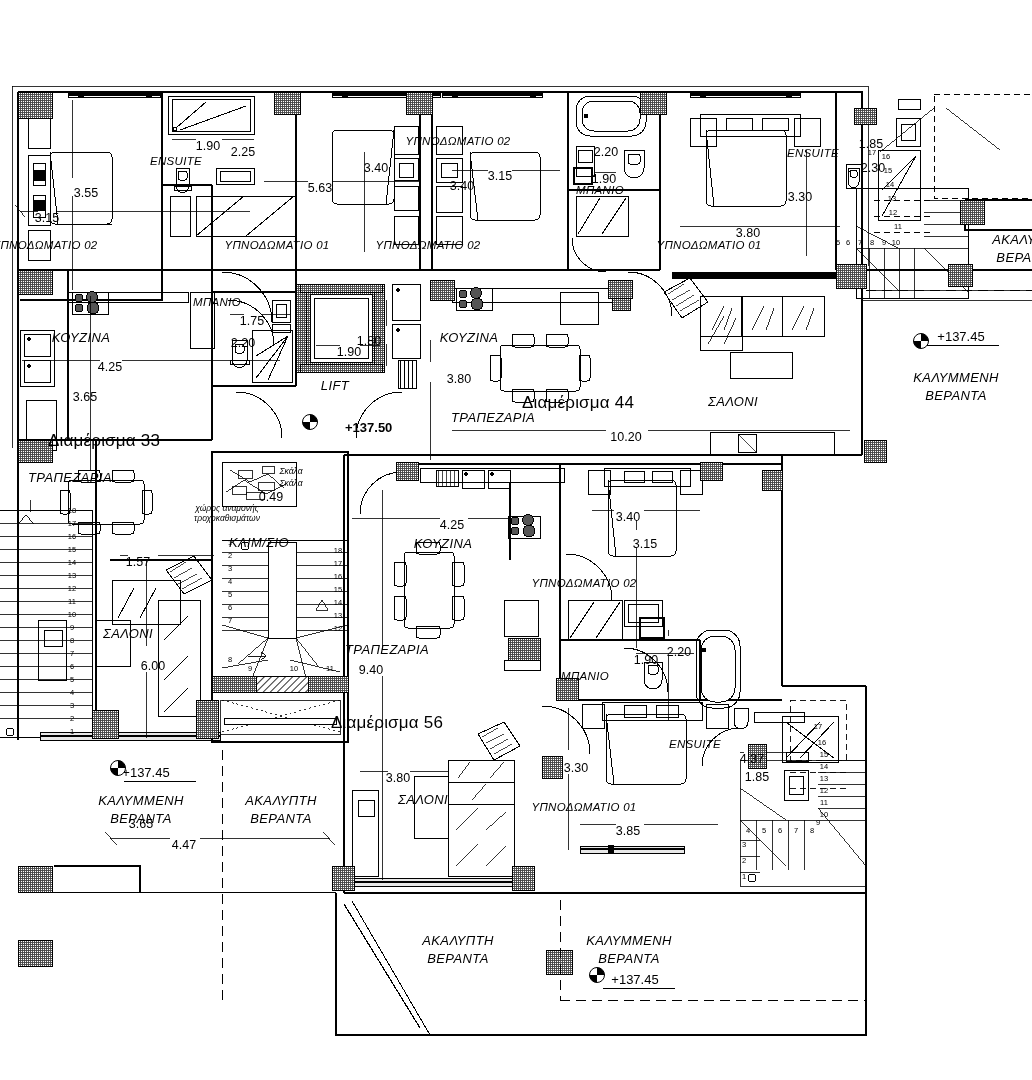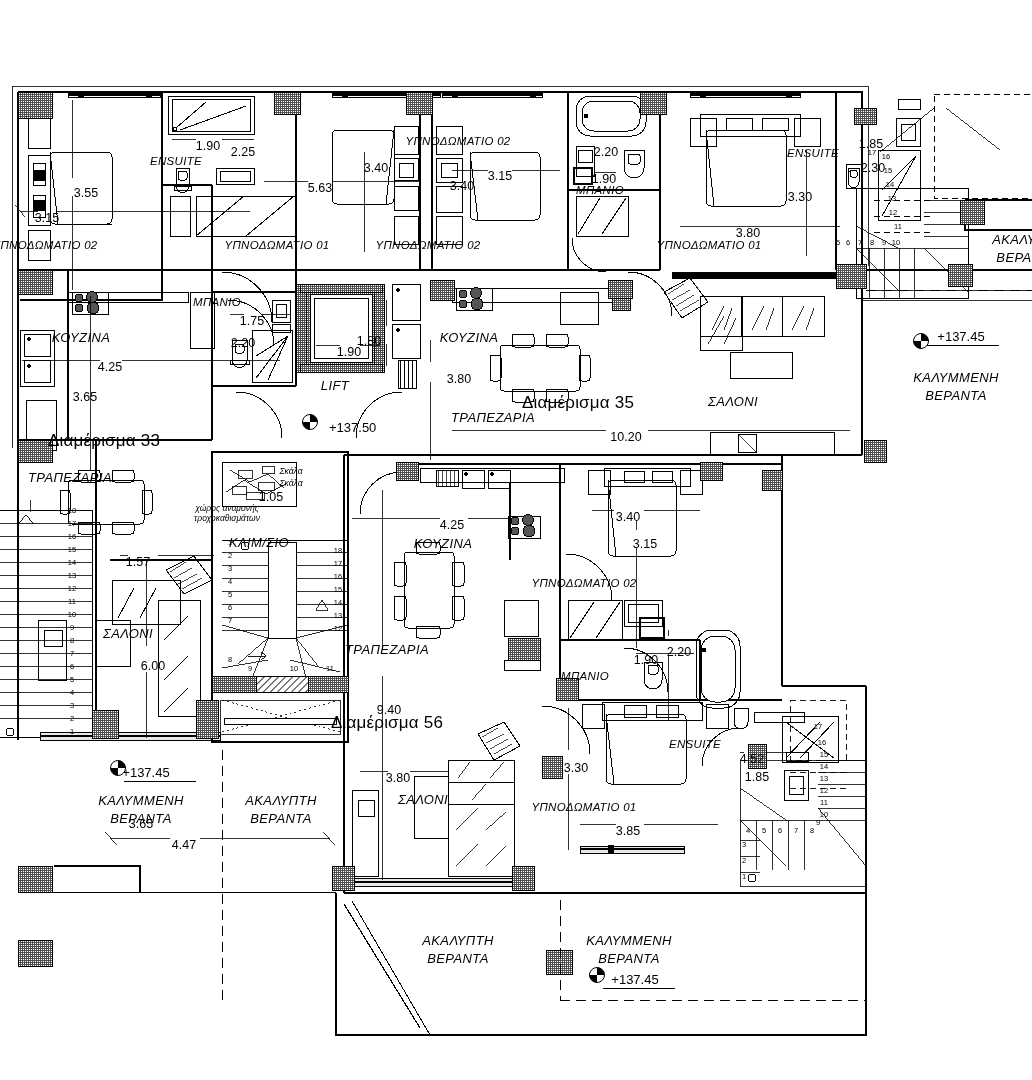--- a/index.html
+++ b/index.html
@@ -650,21 +650,21 @@
 
     <path d="M866 290 H1032" stroke-width="0.8"></path>
     <path d="M54 866 H140 V892" stroke-width="1.2"></path>
     <path d="M18 892 H336" stroke-width="1"></path>
     <path d="M18 940 H52" stroke-width="1"></path>
 
   </g>
 </svg>
 
 <div id="labels">
-      <div class="lbl apt ctr" style="left: 578px; top: 393px;">Διαμέρισμα 35</div>
+      <div class="lbl apt ctr" style="left: 578px; top: 393px;">Διαμέρισμα 44</div>
       <div class="lbl apt ctr" style="left: 387px; top: 713px;">Διαμέρισμα 56</div>
       <div class="lbl apt ctr" style="left: 104px; top: 431px;">Διαμέρισμα 33</div>
       <div class="lbl room-sm ctr" style="left: 45px; top: 239px;">ΥΠΝΟΔΩΜΑΤΙΟ 02</div>
       <div class="lbl room-sm ctr" style="left: 176px; top: 155px;">ENSUITE</div>
       <div class="lbl room ctr" style="left: 81px; top: 330px;">ΚΟΥΖΙΝΑ</div>
       <div class="lbl room-sm ctr" style="left: 217px; top: 296px;">ΜΠΑΝΙΟ</div>
       <div class="lbl room ctr" style="left: 335px; top: 378px;">LIFT</div>
       <div class="lbl room ctr" style="left: 70px; top: 470px;">ΤΡΑΠΕΖΑΡΙΑ</div>
       <div class="lbl room ctr" style="left: 128px; top: 626px;">ΣΑΛΟΝΙ</div>
       <div class="lbl room ctr" style="left: 259px; top: 535px;">ΚΛΙΜ/ΣΙΟ</div>
@@ -717,21 +717,21 @@
       <div class="lbl room ctr" style="left: 629px; top: 951px;">ΒΕΡΑΝΤΑ</div>
       <div class="lbl elev ctr" style="left: 635px; top: 972px;">+137.45</div>
       <svg width="18" height="18" style="position: absolute; left: 588px; top: 966px;">
         <g transform="translate(9,9)">
           <circle r="7.5" fill="#fff" stroke="#000"></circle>
           <path d="M0 0 L0 -7.5 A7.5 7.5 0 0 1 7.5 0 Z" fill="#000"></path>
           <path d="M0 0 L0 7.5 A7.5 7.5 0 0 1 -7.5 0 Z" fill="#000"></path>
         </g>
       </svg>
       <div style="position: absolute; left: 603px; top: 988px; width: 72px; height: 1px; background: rgb(0, 0, 0);"></div>
-      <div class="lbl elev ctr" style="left: 329px; top: 420px; transform: none;">+137.50</div>
+      <div class="lbl elev ctr" style="left: 345px; top: 420px; transform: none; font-weight: bold;">+137.50</div>
       <svg width="18" height="18" style="position: absolute; left: 301px; top: 413px;">
         <g transform="translate(9,9)">
           <circle r="7.5" fill="#fff" stroke="#000"></circle>
           <path d="M0 0 L0 -7.5 A7.5 7.5 0 0 1 7.5 0 Z" fill="#000"></path>
           <path d="M0 0 L0 7.5 A7.5 7.5 0 0 1 -7.5 0 Z" fill="#000"></path>
         </g>
       </svg>
       <div class="lbl dim ctr" style="left: 86px; top: 186px;">3.55</div>
       <div class="lbl dim ctr" style="left: 47px; top: 211px;">3.15</div>
       <div class="lbl dim ctr" style="left: 208px; top: 139px;">1.90</div>
@@ -747,32 +747,32 @@
       <div class="lbl dim ctr" style="left: 871px; top: 137px;">1.85</div>
       <div class="lbl dim ctr" style="left: 873px; top: 161px;">2.30</div>
       <div class="lbl dim ctr" style="left: 252px; top: 314px;">1.75</div>
       <div class="lbl dim ctr" style="left: 243px; top: 336px;">2.20</div>
       <div class="lbl dim ctr" style="left: 369px; top: 334px;">1.80</div>
       <div class="lbl dim ctr" style="left: 349px; top: 345px;">1.90</div>
       <div class="lbl dim ctr" style="left: 110px; top: 360px;">4.25</div>
       <div class="lbl dim ctr" style="left: 85px; top: 390px;">3.65</div>
       <div class="lbl dim ctr" style="left: 459px; top: 372px;">3.80</div>
       <div class="lbl dim ctr" style="left: 626px; top: 430px;">10.20</div>
-      <div class="lbl dim ctr" style="left: 271px; top: 490px;">1.05</div>
+      <div class="lbl dim ctr" style="left: 271px; top: 490px;">0.49</div>
       <div class="lbl dim ctr" style="left: 138px; top: 555px;">1.57</div>
       <div class="lbl dim ctr" style="left: 153px; top: 659px;">6.00</div>
       <div class="lbl dim ctr" style="left: 452px; top: 518px;">4.25</div>
       <div class="lbl dim ctr" style="left: 628px; top: 510px;">3.40</div>
       <div class="lbl dim ctr" style="left: 645px; top: 537px;">3.15</div>
       <div class="lbl dim ctr" style="left: 646px; top: 653px;">1.90</div>
       <div class="lbl dim ctr" style="left: 679px; top: 645px;">2.20</div>
-      <div class="lbl dim ctr" style="left: 389px; top: 663px; margin-top: 40px;">9.40</div>
+      <div class="lbl dim ctr" style="left: 371px; top: 663px;">9.40</div>
       <div class="lbl dim ctr" style="left: 398px; top: 771px;">3.80</div>
       <div class="lbl dim ctr" style="left: 576px; top: 761px;">3.30</div>
-      <div class="lbl dim ctr" style="left: 752px; top: 752px;">4.52</div>
+      <div class="lbl dim ctr" style="left: 752px; top: 752px;">4.37</div>
       <div class="lbl dim ctr" style="left: 757px; top: 770px;">1.85</div>
       <div class="lbl dim ctr" style="left: 628px; top: 824px;">3.85</div>
       <div class="lbl dim ctr" style="left: 184px; top: 838px;">4.47</div>
       <div class="lbl tiny ctr" style="left: 291px; top: 466px;">Σκάλα</div>
       <div class="lbl tiny ctr" style="left: 291px; top: 478px;">Σκάλα</div>
       <div class="lbl tiny ctr" style="left: 227px; top: 503px;">χώρος αναμονής</div>
       <div class="lbl tiny ctr" style="left: 227px; top: 513px;">τροχοκαθισμάτων</div>
       <div class="lbl stepno ctr" style="left: 72px; top: 506px;">18</div>
       <div class="lbl stepno ctr" style="left: 72px; top: 519px;">17</div>
       <div class="lbl stepno ctr" style="left: 72px; top: 532px;">16</div>

